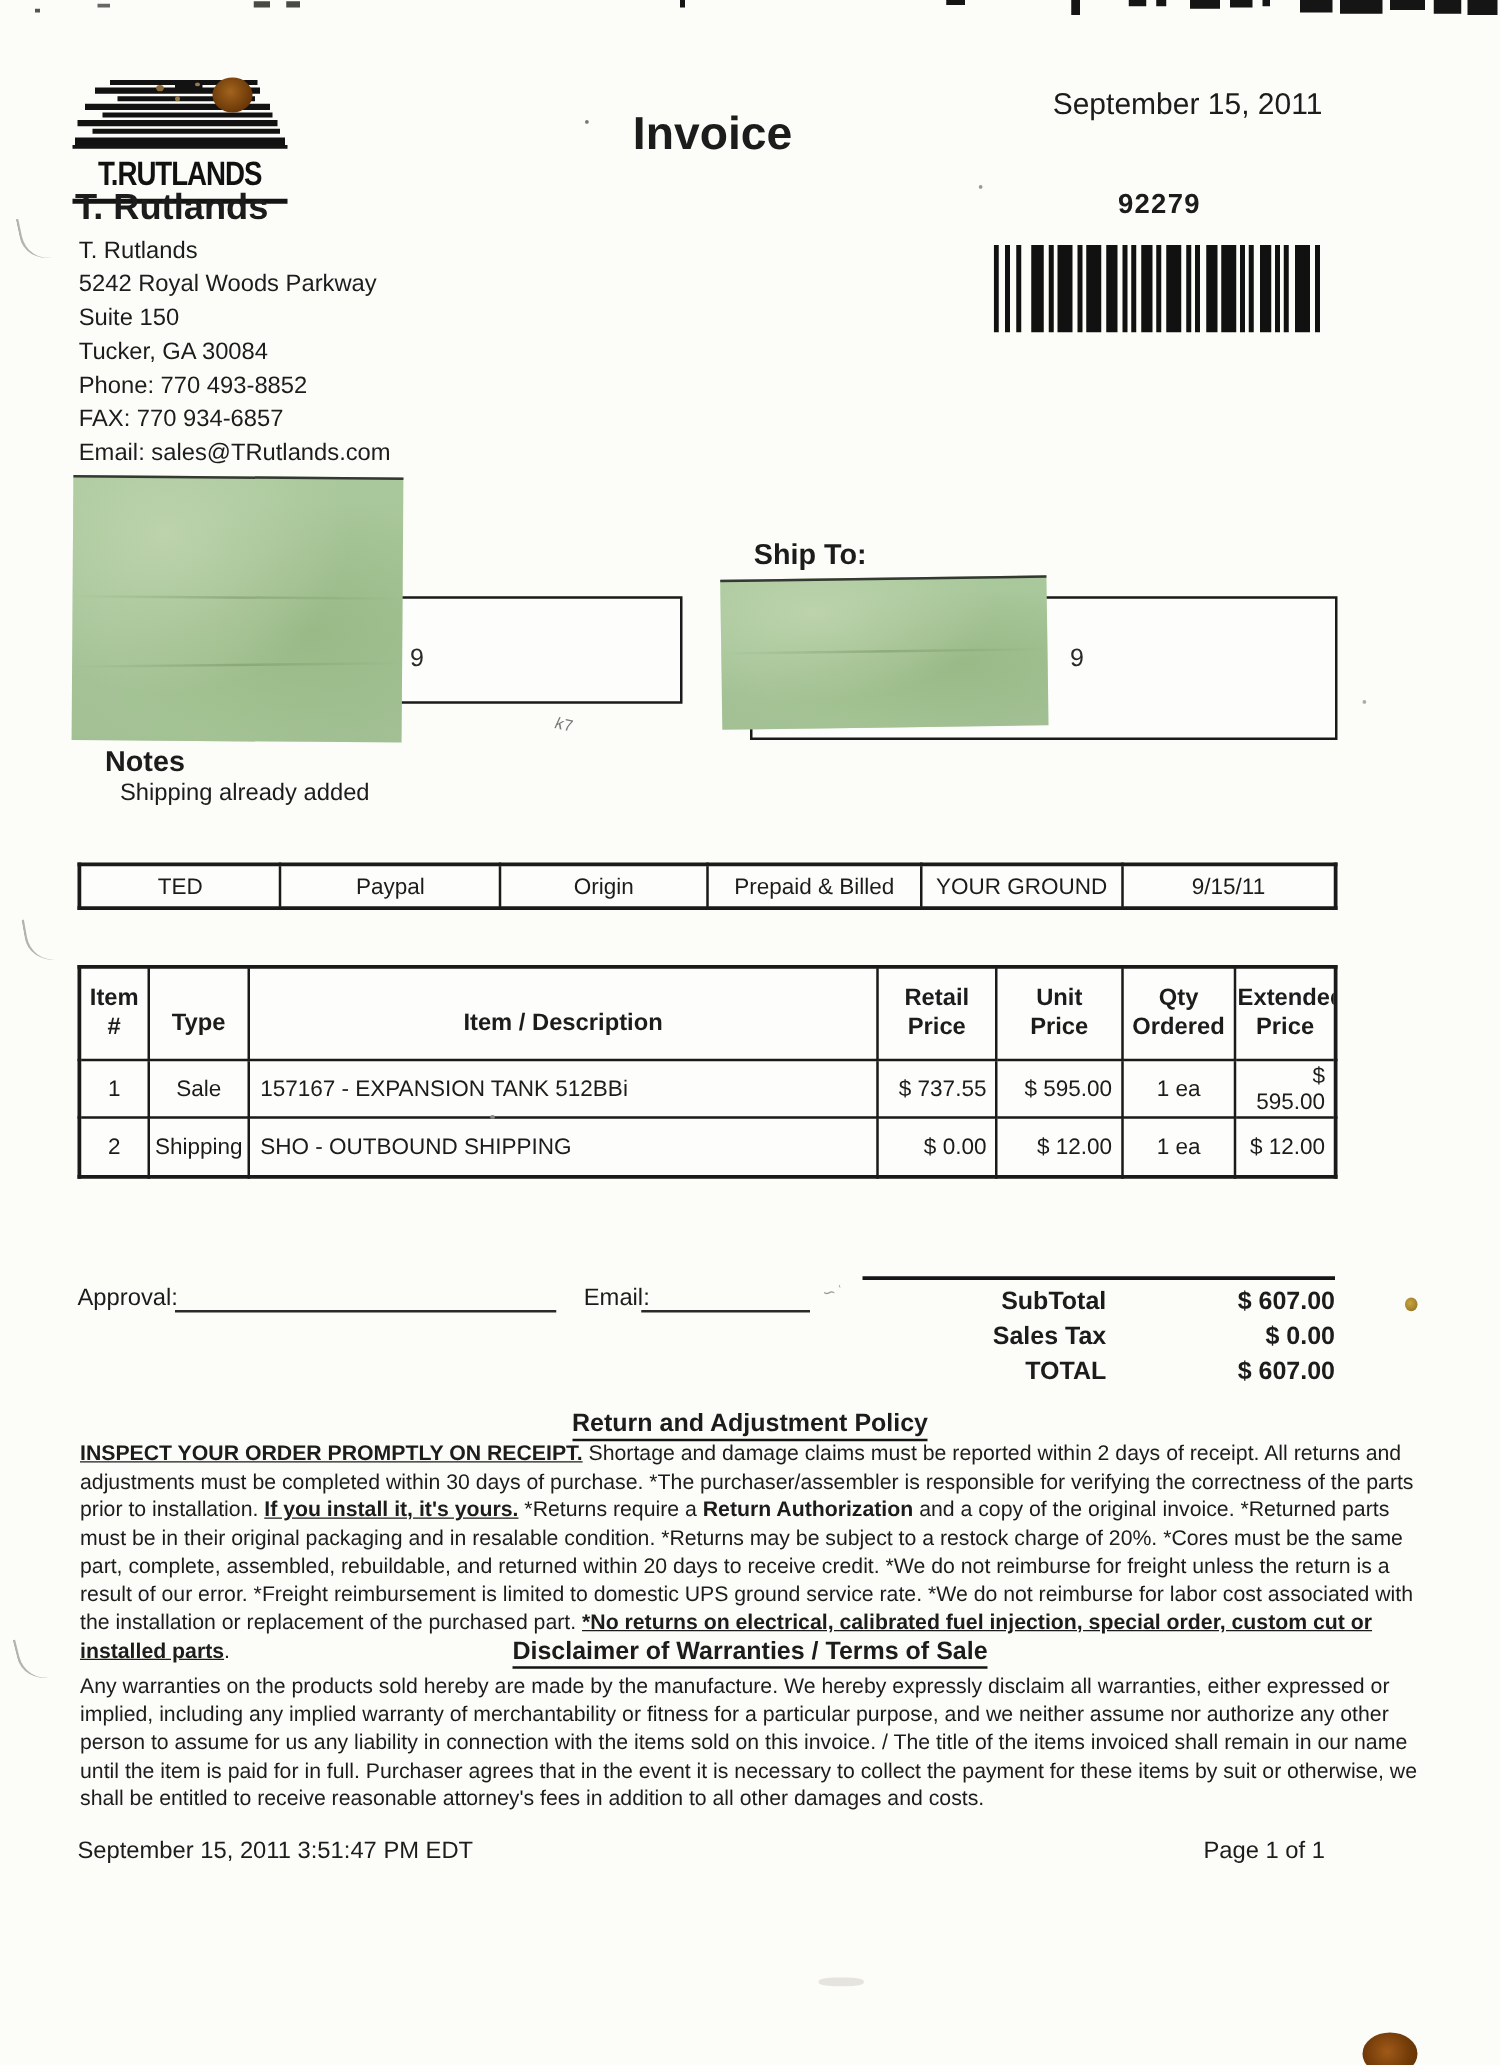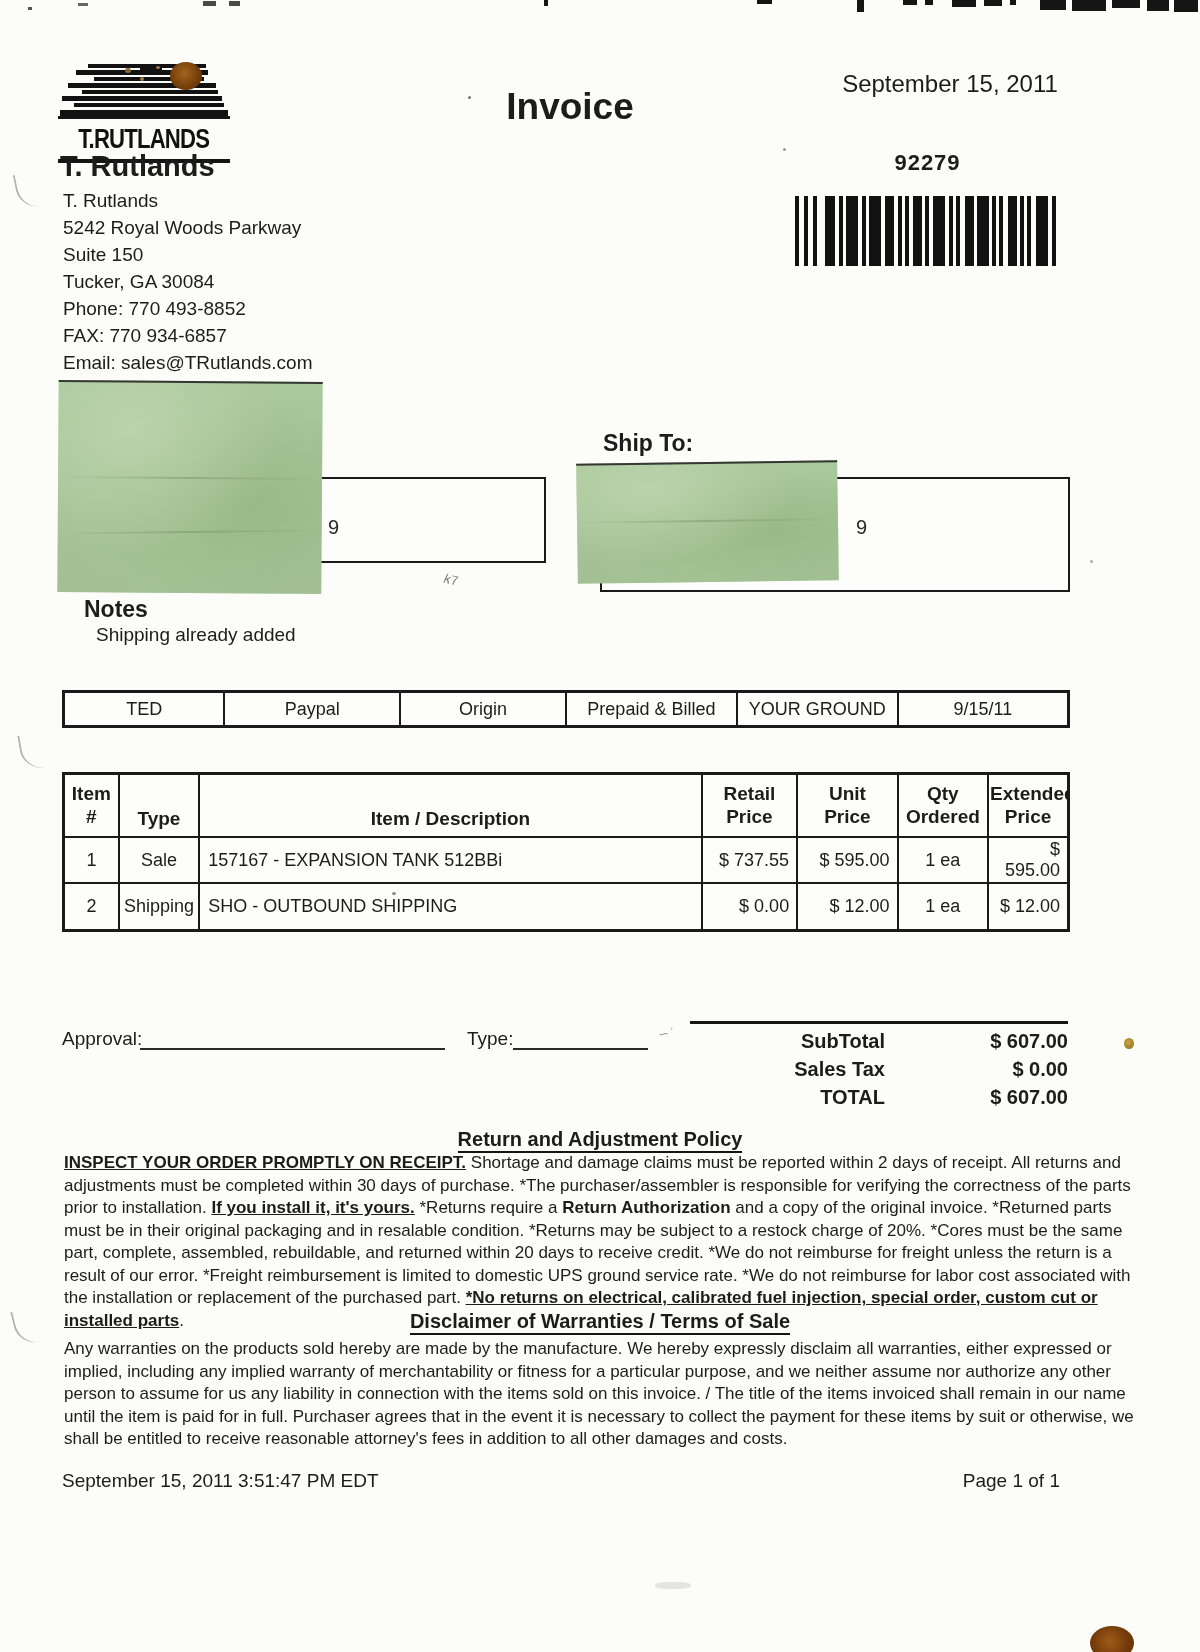--- a/index.html
+++ b/index.html
@@ -53,21 +53,21 @@
 
   
   table.doc-table{border-collapse:collapse;table-layout:fixed;width:100%;
     border:3px solid #1a1a1a;background:#fdfdfb;}
   table.doc-table th,table.doc-table td{border:2px solid #1a1a1a;overflow:hidden;}
   #terms-table{position:absolute;left:62px;top:690px;width:1008px;}
   #terms-table th{font-size:19px;font-weight:bold;height:29px;text-align:center;}
   #terms-table td{font-size:18px;height:30px;text-align:center;}
   #items-table{position:absolute;left:62px;top:772px;width:1008px;}
   #items-table th{font-size:19px;font-weight:bold;height:55px;text-align:center;vertical-align:middle;line-height:1.2;}
-  #items-table th.valign-b{vertical-align:bottom;padding-bottom:5px;}
+  #items-table th.valign-b{vertical-align:bottom;padding-bottom:16px;}
   #items-table td{font-size:18px;}
   .cell-c{text-align:center;}
   .cell-l{text-align:left;padding-left:8px;}
   .cell-r{text-align:right;padding-right:7px;}
   tr.item-row-1 td{height:27px;}
   tr.item-row-2 td{height:43px;}
 
   
   .approval-label{position:absolute;left:62px;top:1028px;font-size:19px;}
   .sig-line{position:absolute;height:0;border-bottom:2px solid #2a2a2a;}
@@ -281,21 +281,21 @@
       <td class="cell-r">$ 0.00</td>
       <td class="cell-r">$ 12.00</td>
       <td class="cell-c">1 ea</td>
       <td class="cell-r">$ 12.00</td>
     </tr>
   </tbody>
     </table>
 
   <div class="approval-label" style="left:62px;">Approval:</div>
   <div class="sig-line" style="left:140px;top:1048px;width:305px;"></div>
-  <div class="approval-label" style="left:467px;">Type:</div>
+  <div class="approval-label" style="left:467px;">Email:</div>
   <div class="sig-line" style="left:513px;top:1048px;width:135px;"></div>
 
   <div class="totals-rule"></div>
   <div class="pen-mark" style="left:658px;top:1026px;transform:rotate(-6deg);color:#999;">∽ ʿ</div>
   <div class="tot-label" style="left:685px;top:1030px;">SubTotal</div>
   <div class="tot-value" style="left:908px;top:1030px;">$ 607.00</div>
   <div class="tot-label" style="left:685px;top:1058px;">Sales Tax</div>
   <div class="tot-value" style="left:908px;top:1058px;">$ 0.00</div>
   <div class="tot-label" style="left:685px;top:1086px;">TOTAL</div>
   <div class="tot-value" style="left:908px;top:1086px;">$ 607.00</div>

